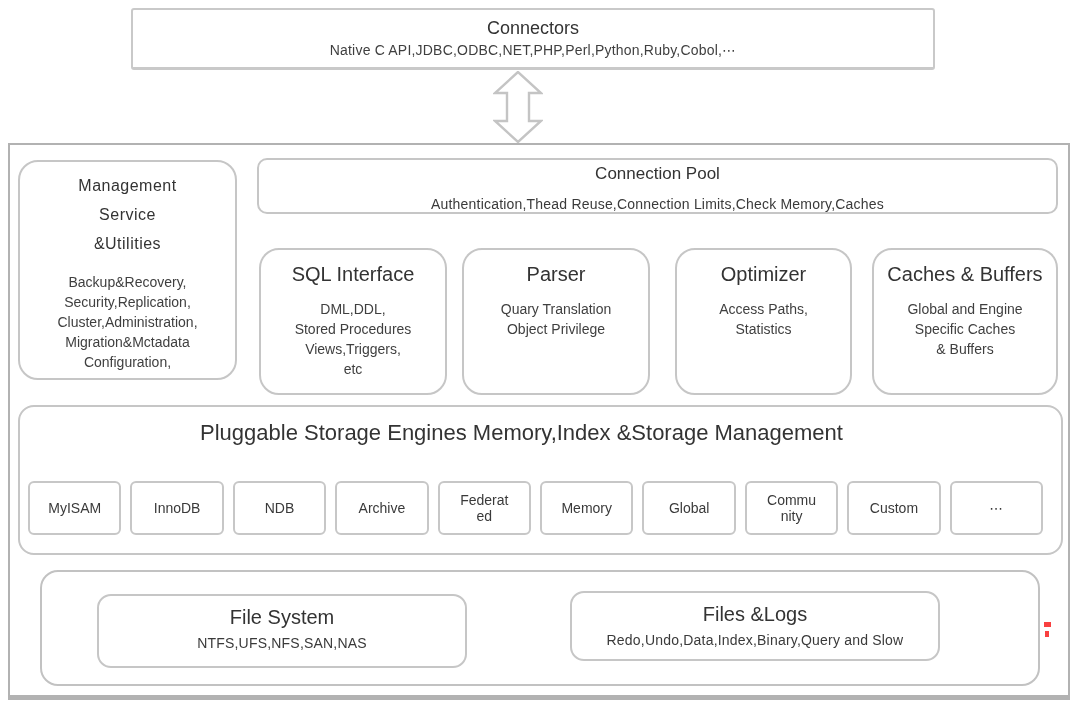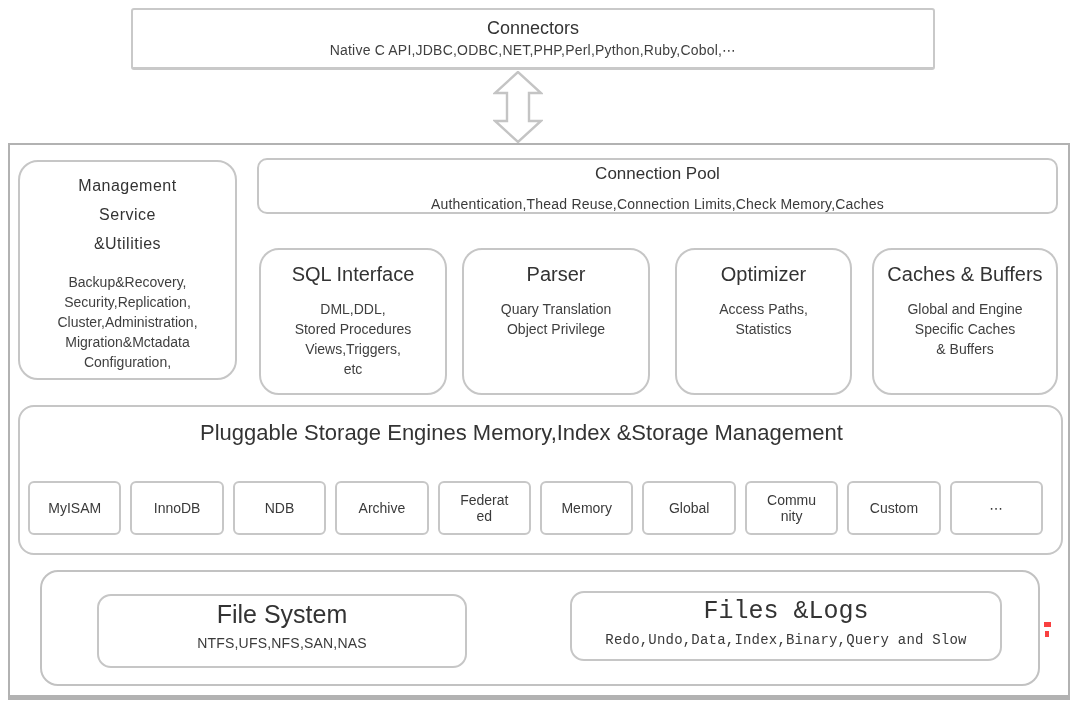--- a/index.html
+++ b/index.html
@@ -142,22 +142,22 @@
     border-color: #c2c2c2;
   }
   .fsbox {
     position: absolute;
     border: 2px solid #c6c6c6;
     border-radius: 14px;
     background: #fff;
     text-align: center;
   }
   .fs1 { left: 55px; top: 22px; width: 370px; height: 74px; }
-  .fs2 { left: 528px; top: 19px; width: 432px; height: 70px; font-family: Liberation Mono, monospace; }
-  .fsbox .big-title { margin-top: 4px; font-size: 25px; color: #333; }
+  .fs2 { left: 528px; top: 19px; width: 370px; height: 70px; }
+  .fsbox .big-title { margin-top: 10px; font-size: 20px; color: #333; }
   .fsbox .sub { margin-top: 6px; font-size: 14px; letter-spacing: 0.2px; }
 
   
   .redmark { position: absolute; left: 1034px; top: 477px; width: 8px; height: 17px; }
   .redmark .dash1 { position: absolute; left: 0; top: 0; width: 7px; height: 5px; background: #f94040; }
   .redmark .dash2 { position: absolute; left: 1px; top: 9px; width: 4px; height: 6px; background: #f94040; }
 </style>
 </head>
 <body>
 

